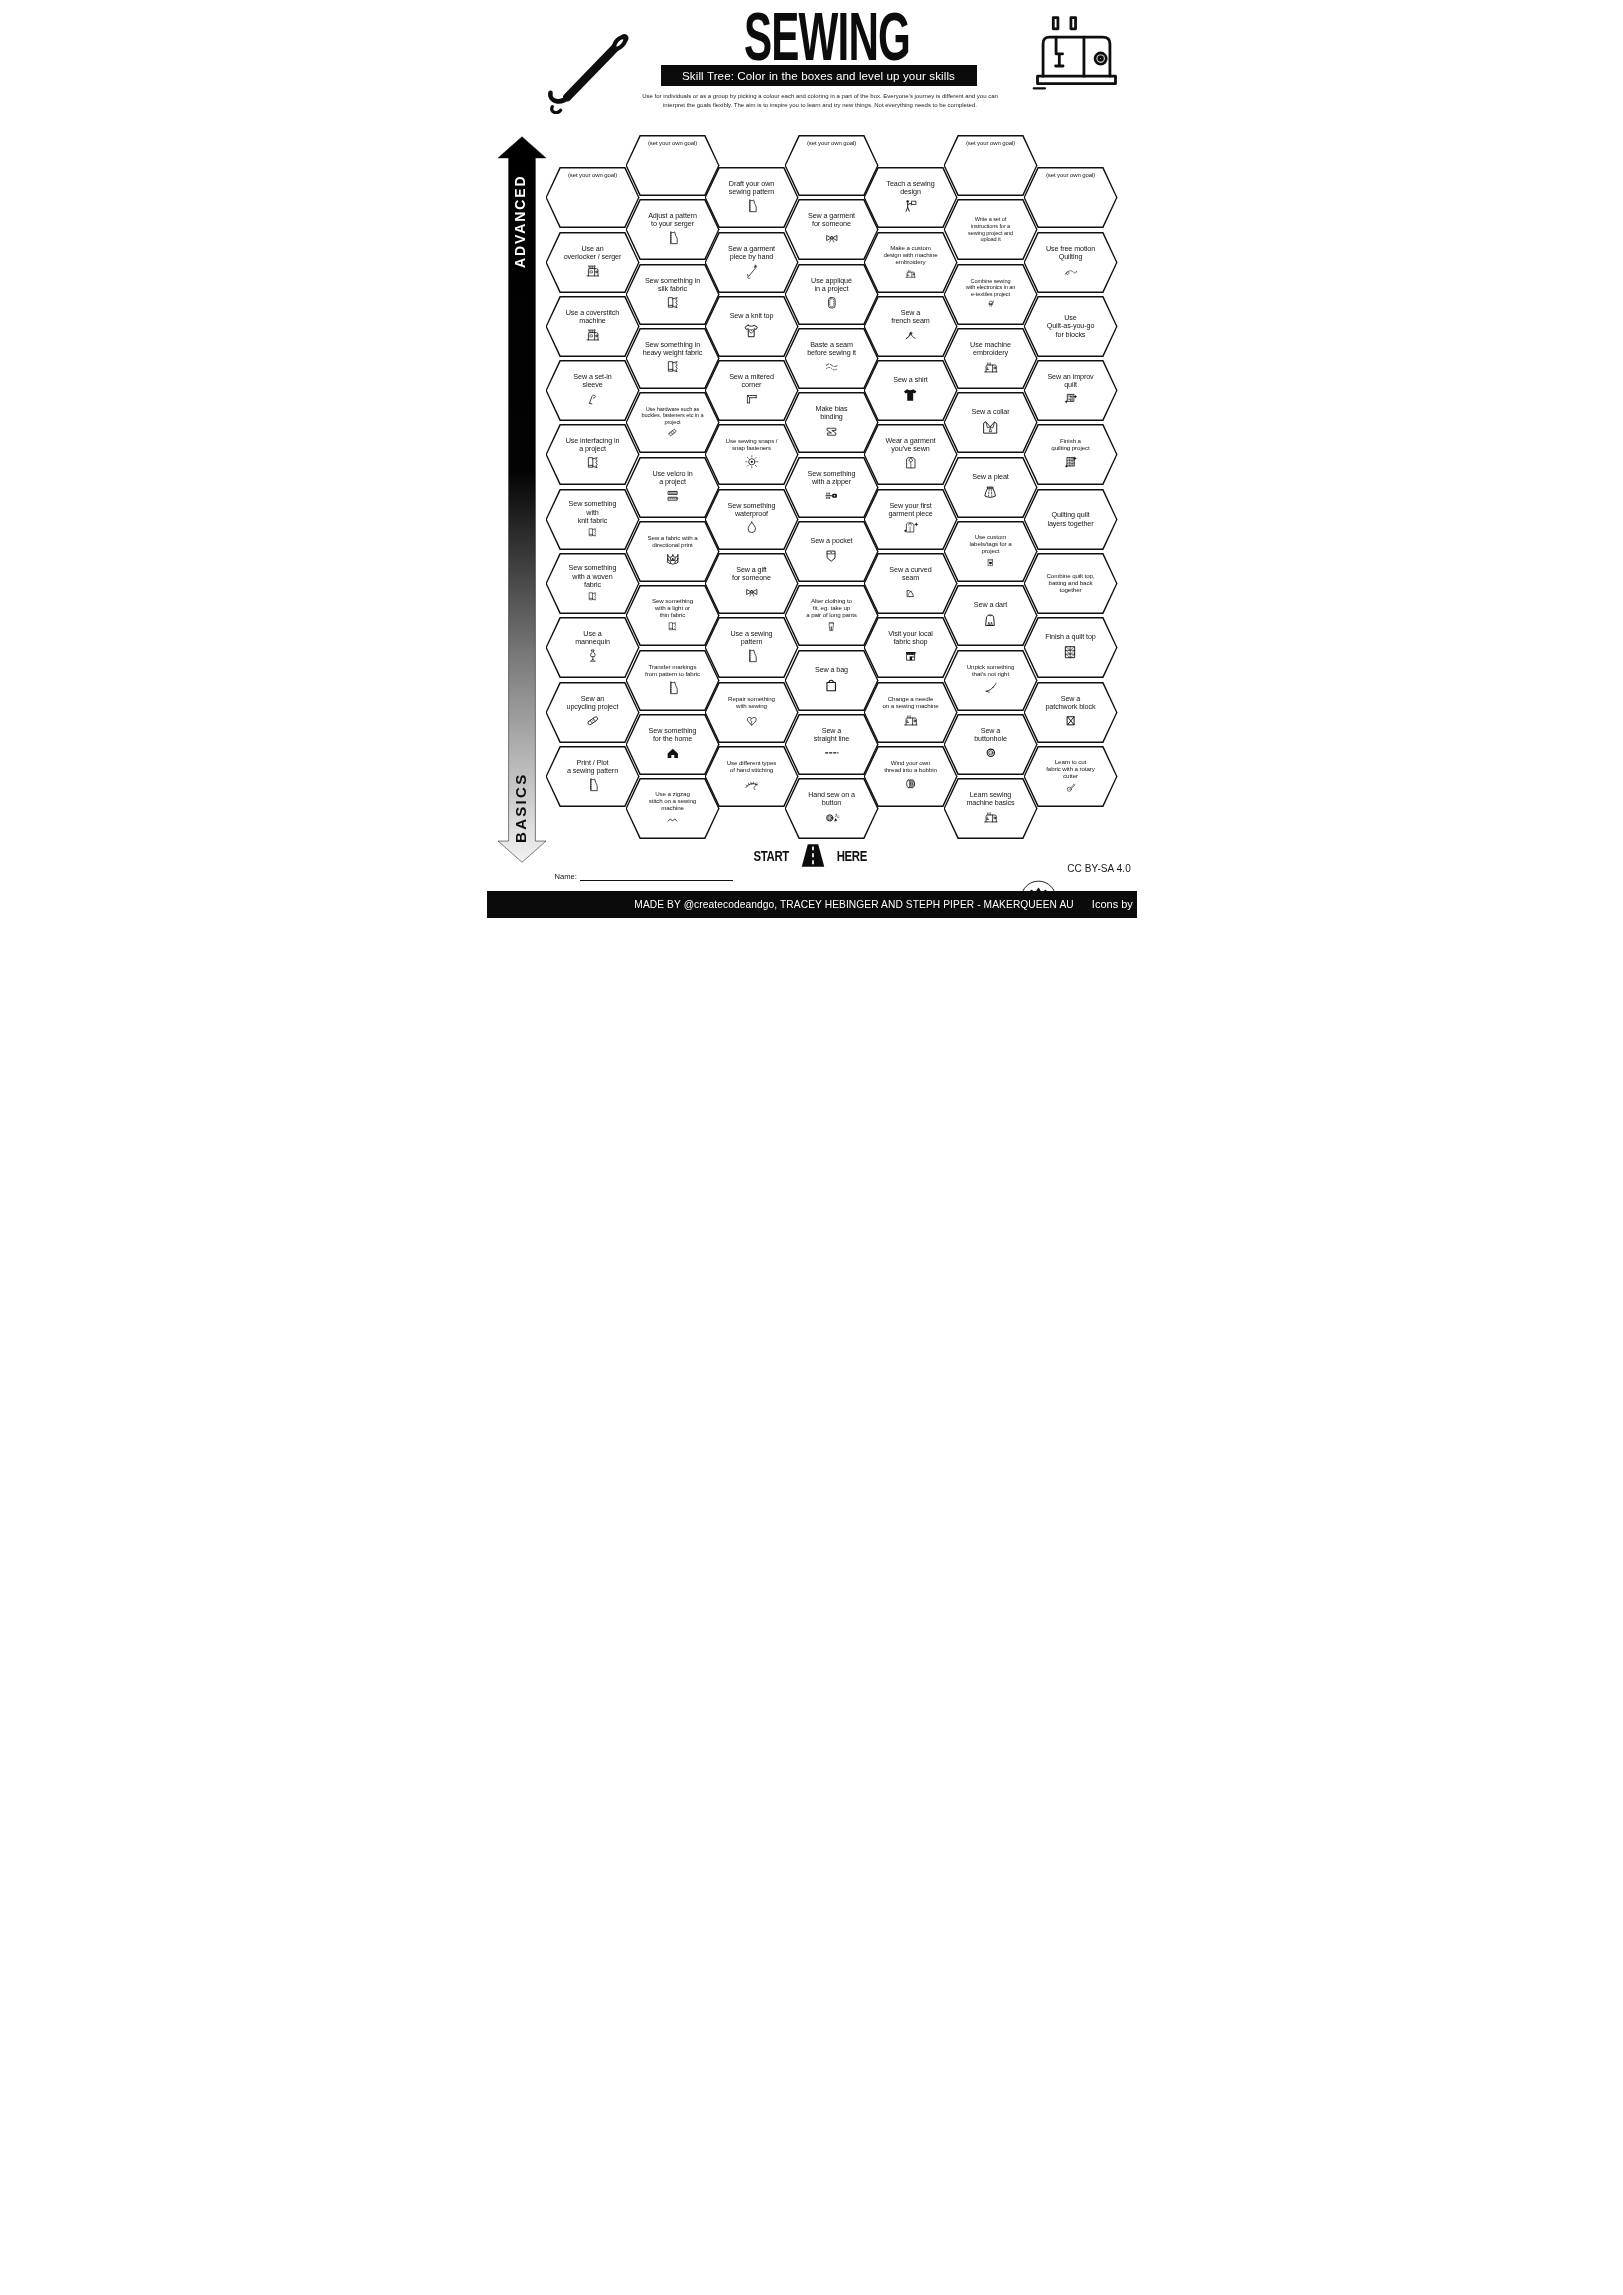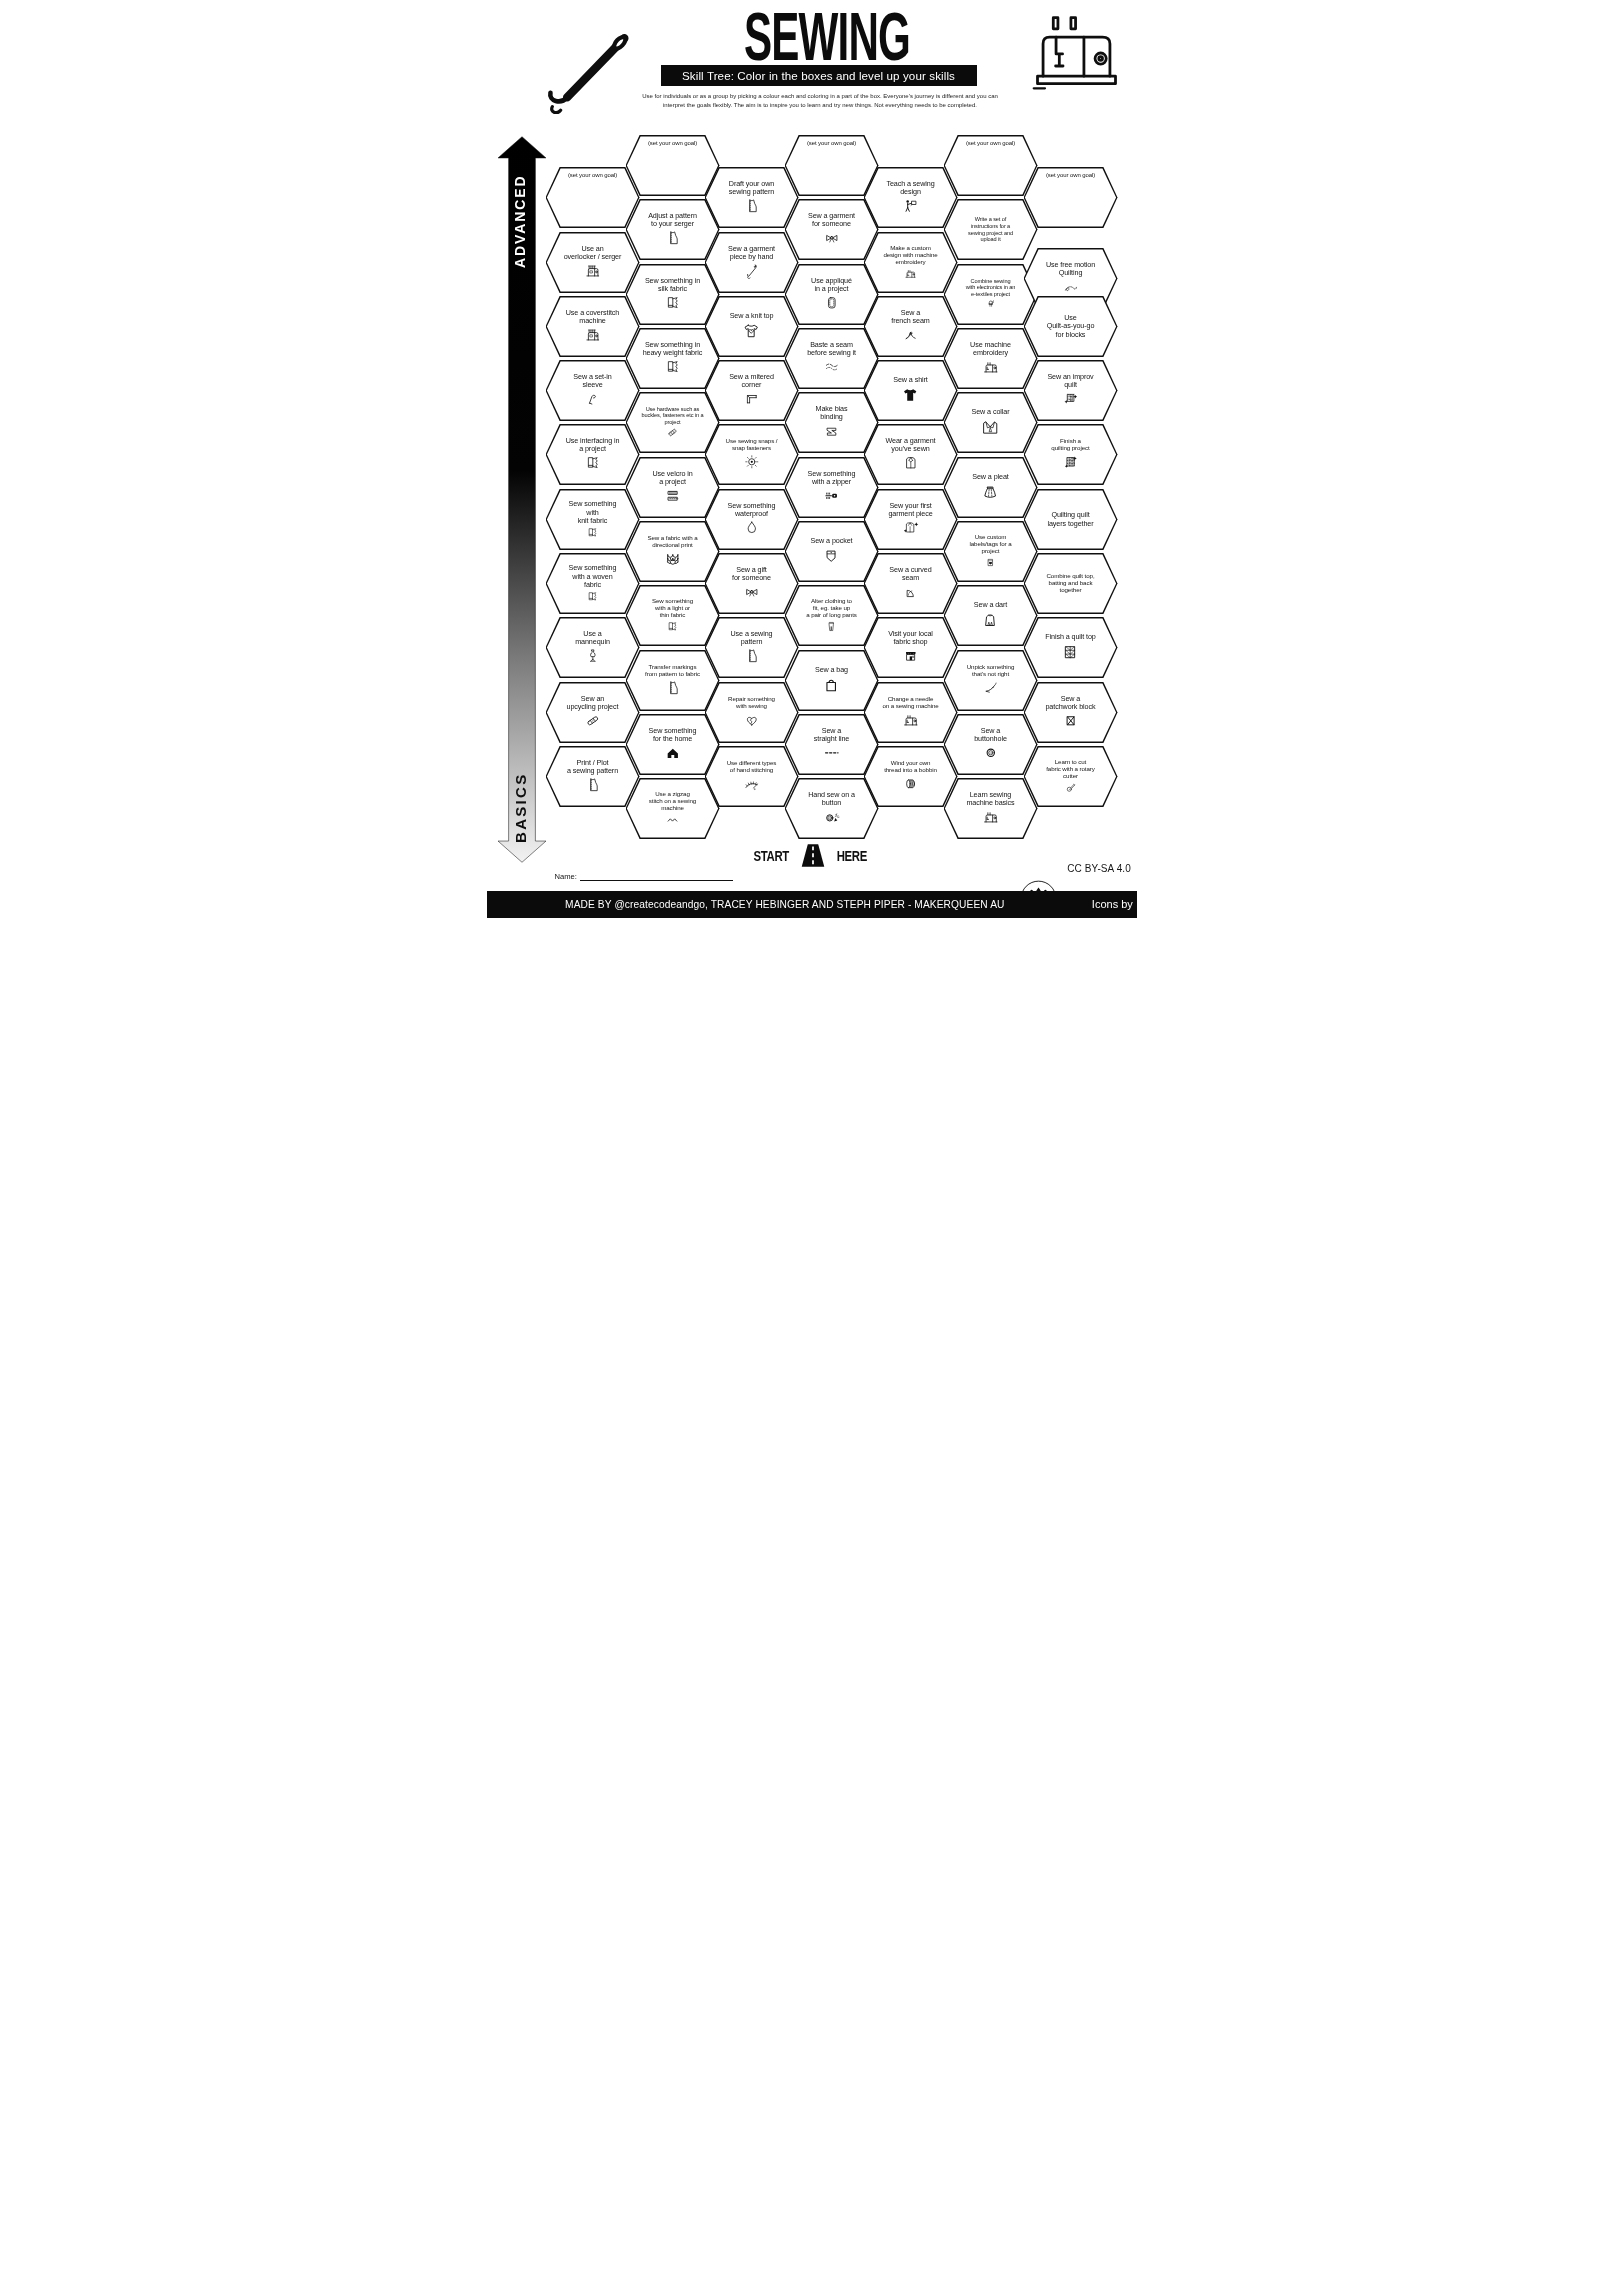--- a/index.html
+++ b/index.html
@@ -38,21 +38,21 @@
   
   .start-here{position:absolute;left:247px;top:842px;width:153px;height:26px;display:flex;
               align-items:center;justify-content:center;gap:5.6px;}
   .start-word{display:inline-block;transform:scaleX(.76);font-weight:700;font-size:15px;
               letter-spacing:-0.5px;white-space:nowrap;}
   .name-row{position:absolute;left:68px;top:872px;font-size:7.6px;display:flex;align-items:flex-end;}
   .name-line{display:inline-block;width:153px;border-bottom:0.9px solid #111;margin-left:3.2px;height:6.5px;}
   .license{position:absolute;right:5.6px;top:863px;font-size:10px;letter-spacing:0.1px;color:#161616;}
   .footer-bar{position:absolute;left:0;right:0;bottom:0;height:27px;background:#0b0b0b;}
   .footer-credit{position:absolute;left:9.3px;bottom:0;width:578px;height:27px;line-height:27px;
-                 text-align:center;color:#fff;font-size:10.2px;letter-spacing:0.1px;white-space:nowrap;}
+                 text-align:right;color:#fff;font-size:10.2px;letter-spacing:0.1px;white-space:nowrap;}
   .footer-icons-credit{position:absolute;right:3.7px;bottom:0;width:79px;height:27px;line-height:27px;
                  text-align:right;color:#fff;font-size:11px;}
   .icons8-logo{position:absolute;left:533px;top:880px;width:37px;height:37px;}
 </style>
 </head>
 <body>
 
 <div class="page">
 
   <svg class="logo" style="left:43px;top:29px;" width="113" height="85" viewBox="0 0 122 92" fill="none" stroke="#0e0e0e" stroke-linecap="round" stroke-linejoin="round">
@@ -1022,21 +1022,21 @@
           </div>
         </div>
       </div>
       <div class="hex" style="left: 537px; top: 167px;">
         <div class="hex-inner">
           <div class="hex-content goal">
             <div class="hex-label sz-goal">(set your own goal)</div>
           </div>
         </div>
       </div>
-      <div class="hex" style="left: 537px; top: 248px; text-decoration: underline;">
+      <div class="hex" style="left: 537px; top: 232px; text-decoration: underline;">
         <div class="hex-inner">
           <div class="hex-content">
             <div class="hex-label sz-l">Use free motion
 Quilting</div>
             <span class="hex-icon">
               <svg viewBox="0 0 48 48" width="17.6" height="17.6" fill="none" stroke="#161616" stroke-width="2.2" stroke-linecap="round" stroke-linejoin="round">
                 <path d="M9.5 33c3.5-9.5 11.5-7 9-1.5s-9.5 2.5-5-3 12.5-6.5 17.5-1 8 2.5 8.5-3" stroke-dasharray="4.5 3.5" stroke-width="1.9"></path>
               </svg>
             </span>
           </div>

